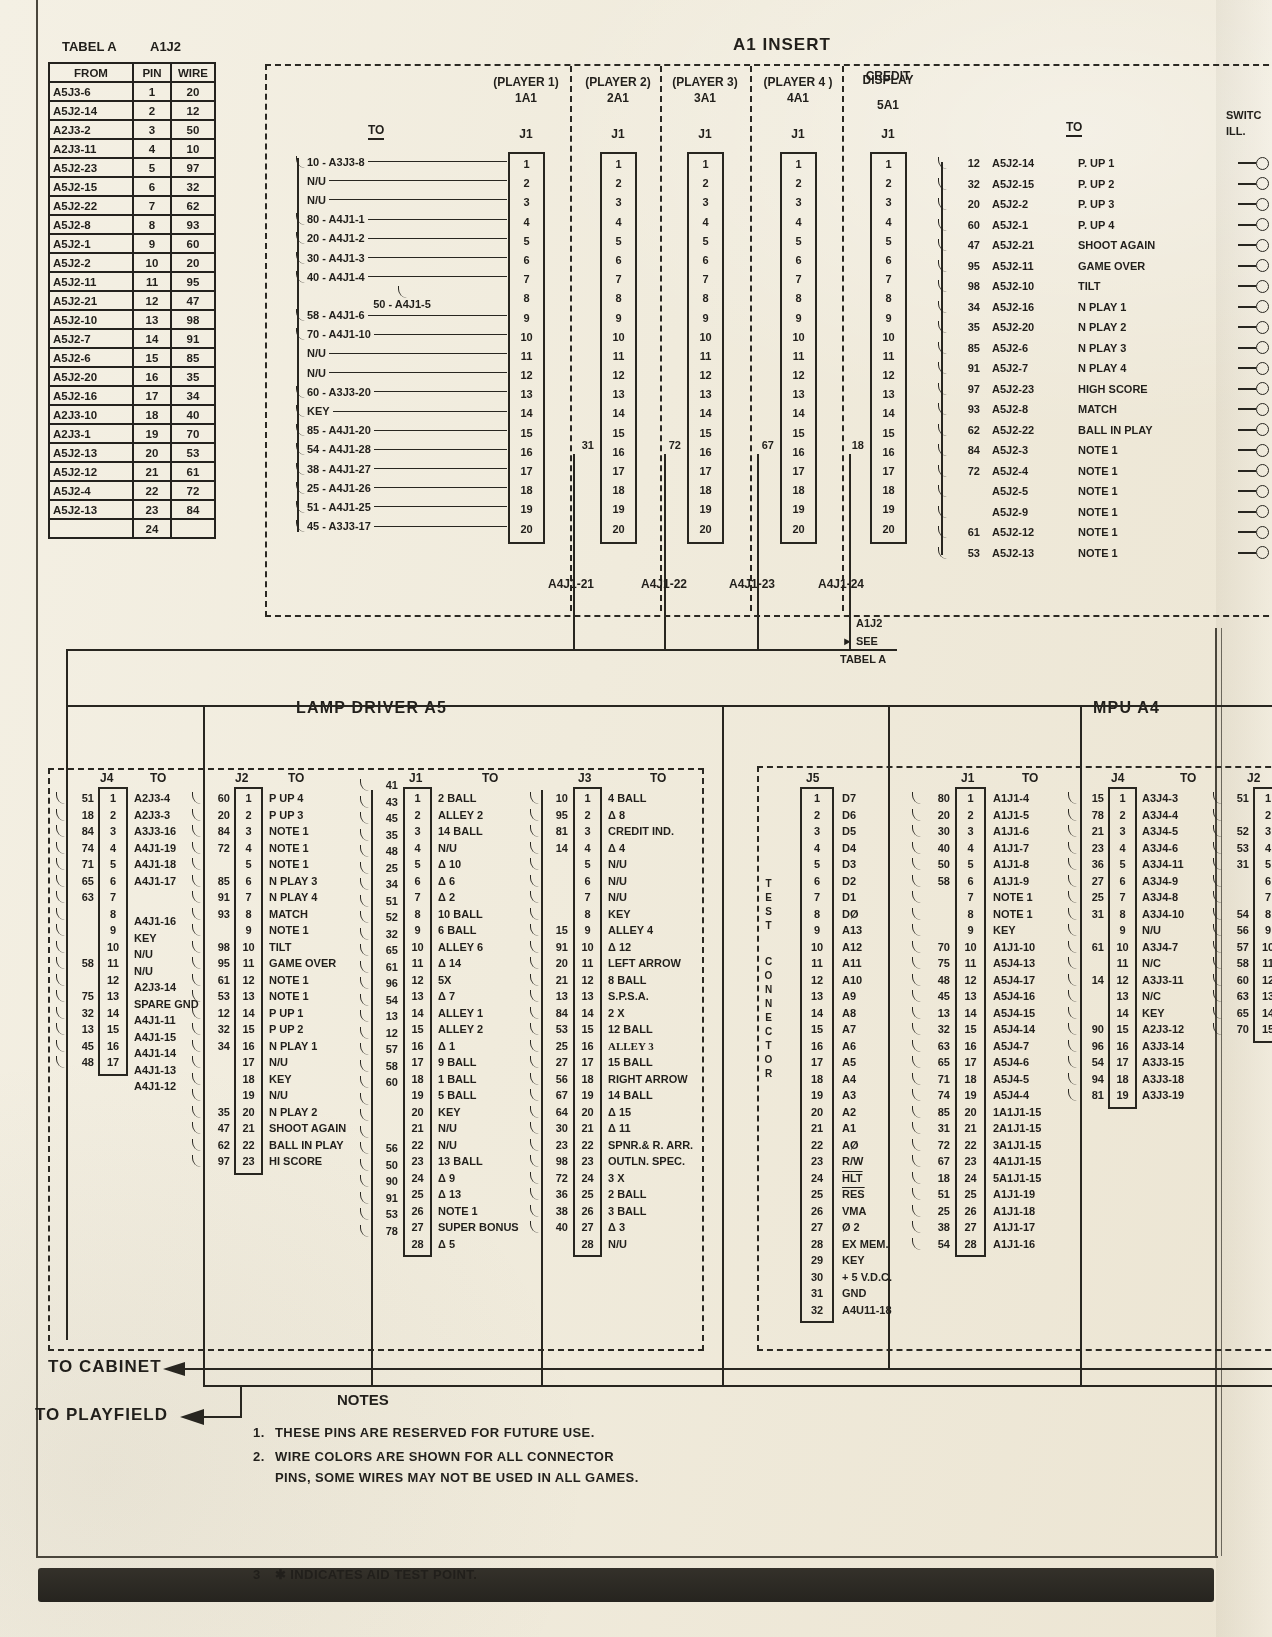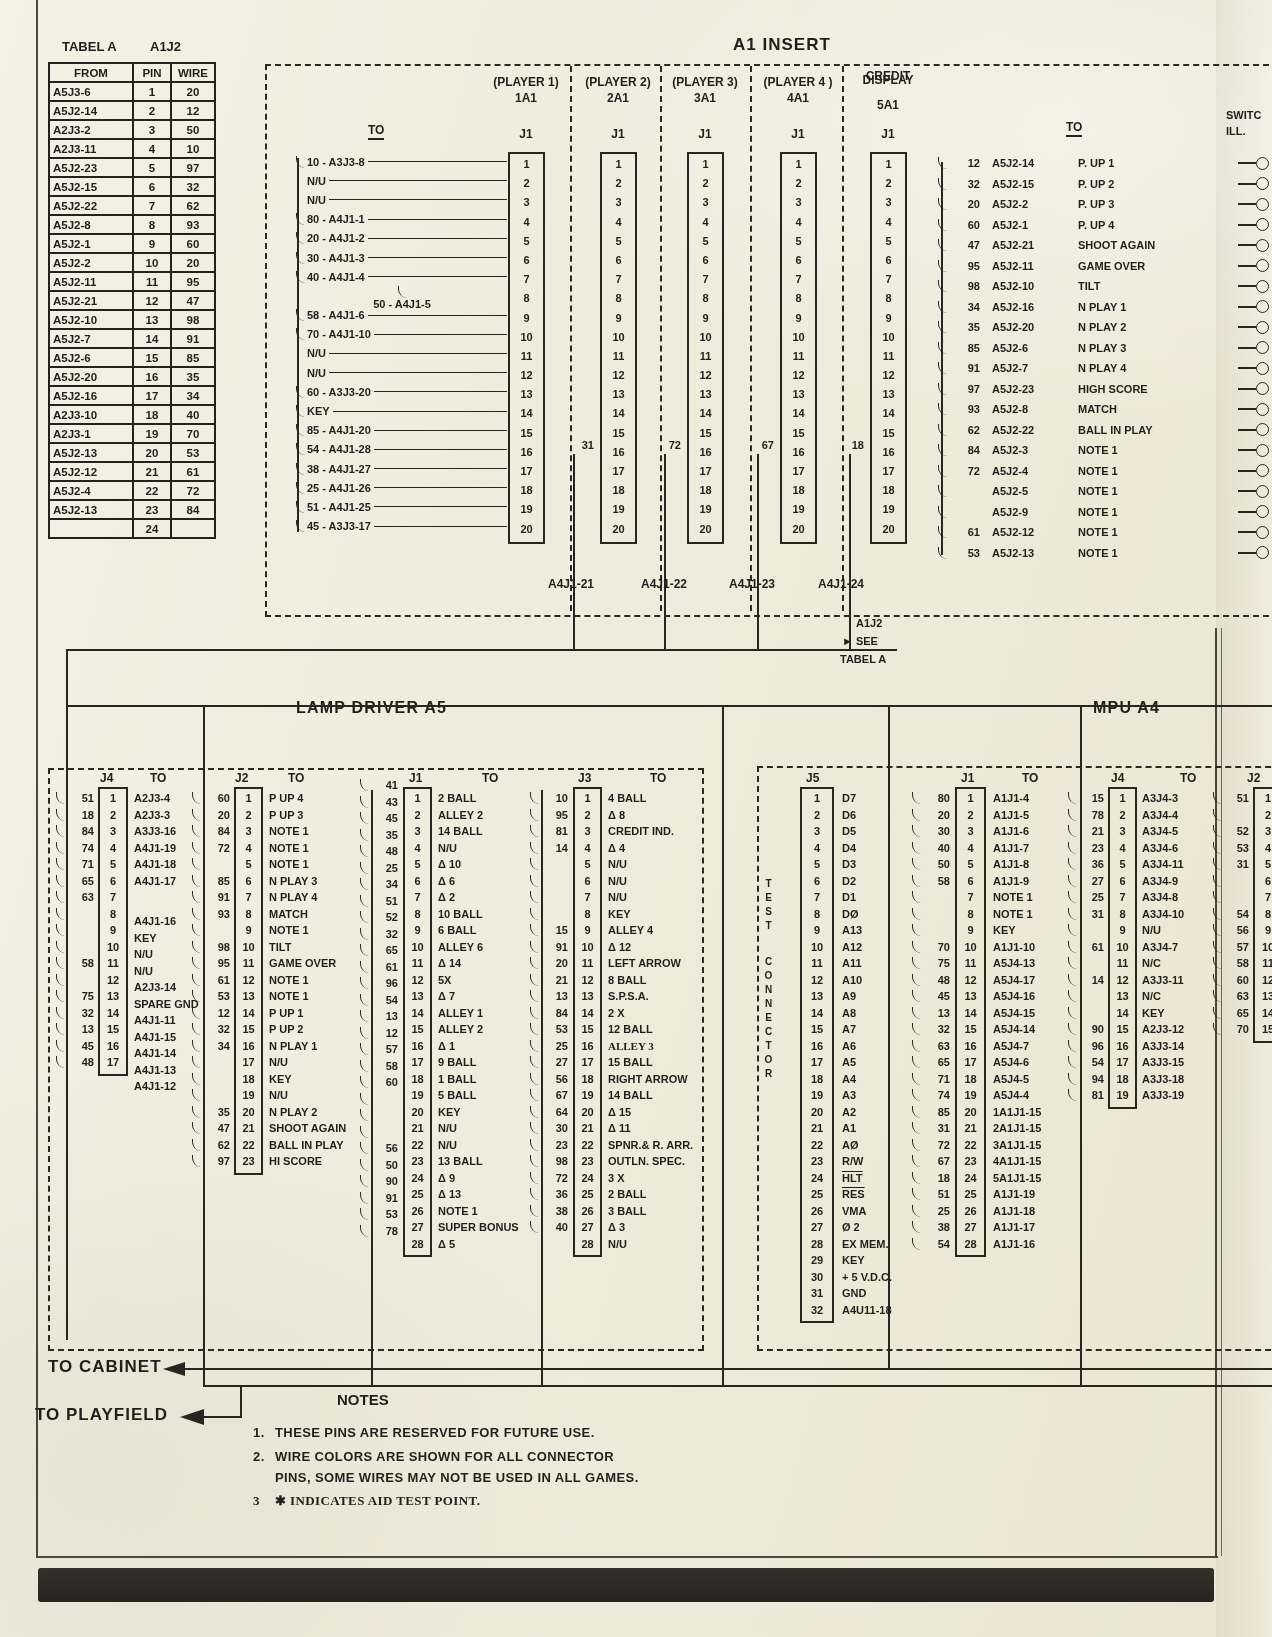--- a/index.html
+++ b/index.html
@@ -1704,13 +1704,13 @@
     <div class="rw ctr" style="height: 16.5px; line-height: 16.5px;">10</div>
     <div class="rw ctr" style="height: 16.5px; line-height: 16.5px;">11</div>
     <div class="rw ctr" style="height: 16.5px; line-height: 16.5px;">12</div>
     <div class="rw ctr" style="height: 16.5px; line-height: 16.5px;">13</div>
     <div class="rw ctr" style="height: 16.5px; line-height: 16.5px;">14</div>
     <div class="rw ctr" style="height: 16.5px; line-height: 16.5px;">15</div>
   </div>
 <div class="t s13" style="left: 253px; top: 1426px; letter-spacing: 0.4px;"><span style="display: inline-block; width: 22px;">1.</span><span>THESE PINS ARE RESERVED FOR FUTURE USE.</span></div>
 <div class="t s13" style="left: 253px; top: 1450px; letter-spacing: 0.4px;"><span style="display: inline-block; width: 22px;">2.</span><span>WIRE COLORS ARE SHOWN FOR ALL CONNECTOR</span></div>
 <div class="t s13" style="left: 275px; top: 1471px; letter-spacing: 0.4px;"><span>PINS, SOME WIRES MAY NOT BE USED IN ALL GAMES.</span></div>
-<div class="t s13" style="left: 253px; top: 1494px; letter-spacing: 0.4px; font-family: Liberation Serif, serif;"><span style="display: inline-block; width: 22px;">3</span><span>✱  INDICATES  AID  TEST  POINT.</span></div>
+<div class="t s13" style="left: 253px; top: 1568px; letter-spacing: 0.4px;"><span style="display: inline-block; width: 22px;">3</span><span>✱  INDICATES  AID  TEST  POINT.</span></div>
 
 </body></html>

